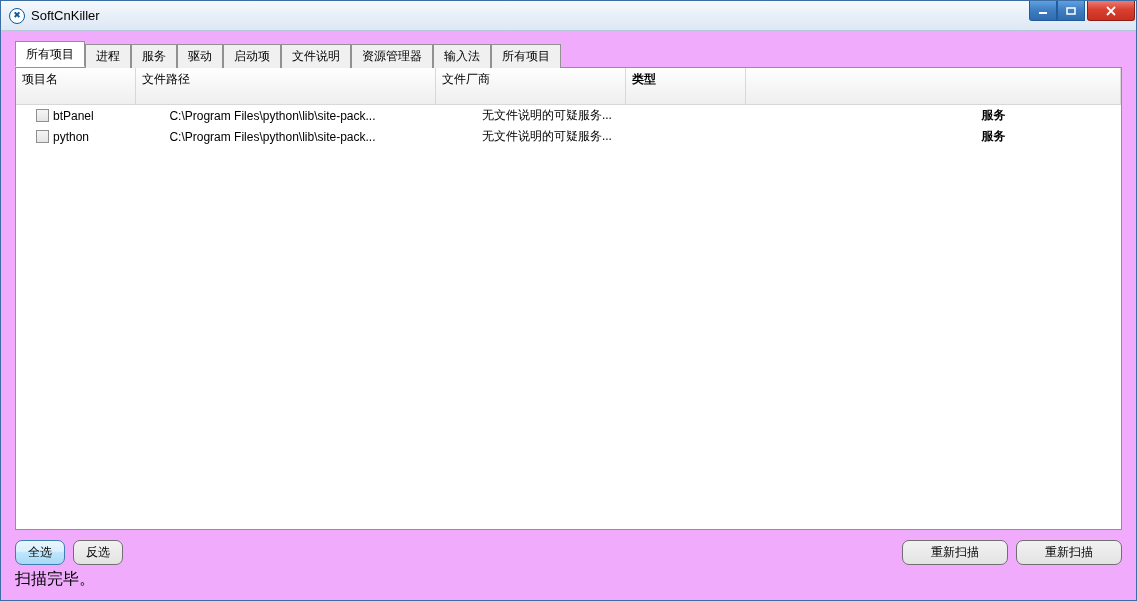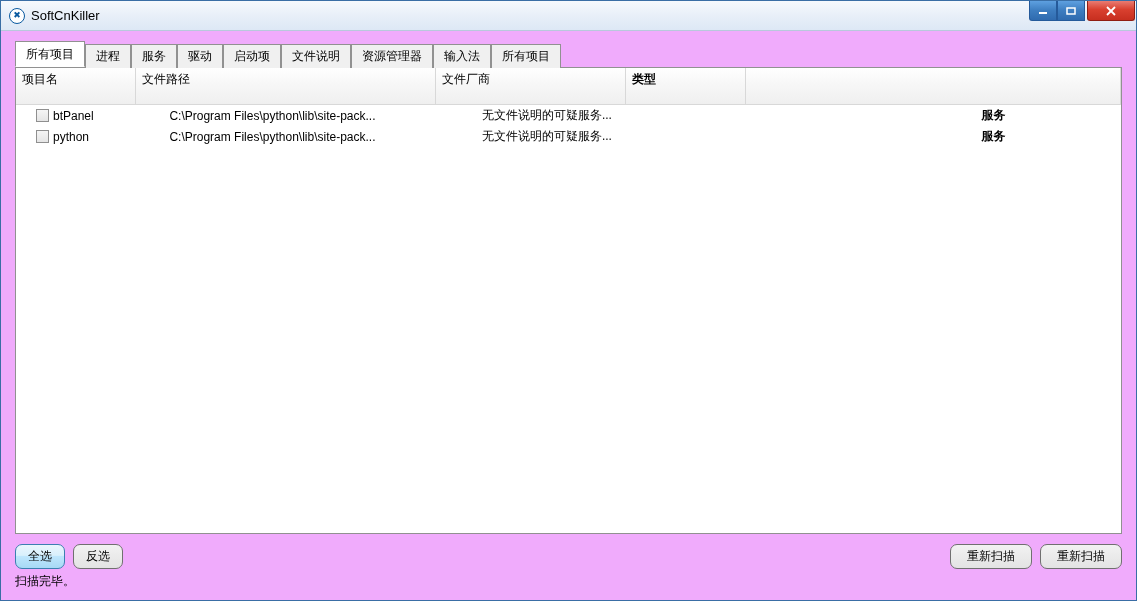--- a/index.html
+++ b/index.html
@@ -202,25 +202,25 @@
     background: linear-gradient(to bottom, #f2f2f2, #e3e3e3);
     border: 1px solid #707070;
     border-radius: 7px;
     cursor: default;
     color: #000;
   }
   .btn.primary-sel {
     background: linear-gradient(to bottom, #eaf6fd 0%, #d9f0fc 45%, #bee6fd 50%, #a7d9f5 100%);
     border: 1px solid #3c7fb1;
   }
-  .btn.wide { min-width: 80px; padding: 3px 16px; }
+  .btn.wide { min-width: 80px; padding: 3px 28px; }
   .spacer { flex: 1; }
   .status-text {
     margin-top: 4px;
-    font-size: 12px;
+    font-size: 16px;
     color: #000;
   }
 </style>
 </head>
 <body>
 
 <div class="window">
 
   <div class="titlebar">
     <span class="app-icon"></span>

